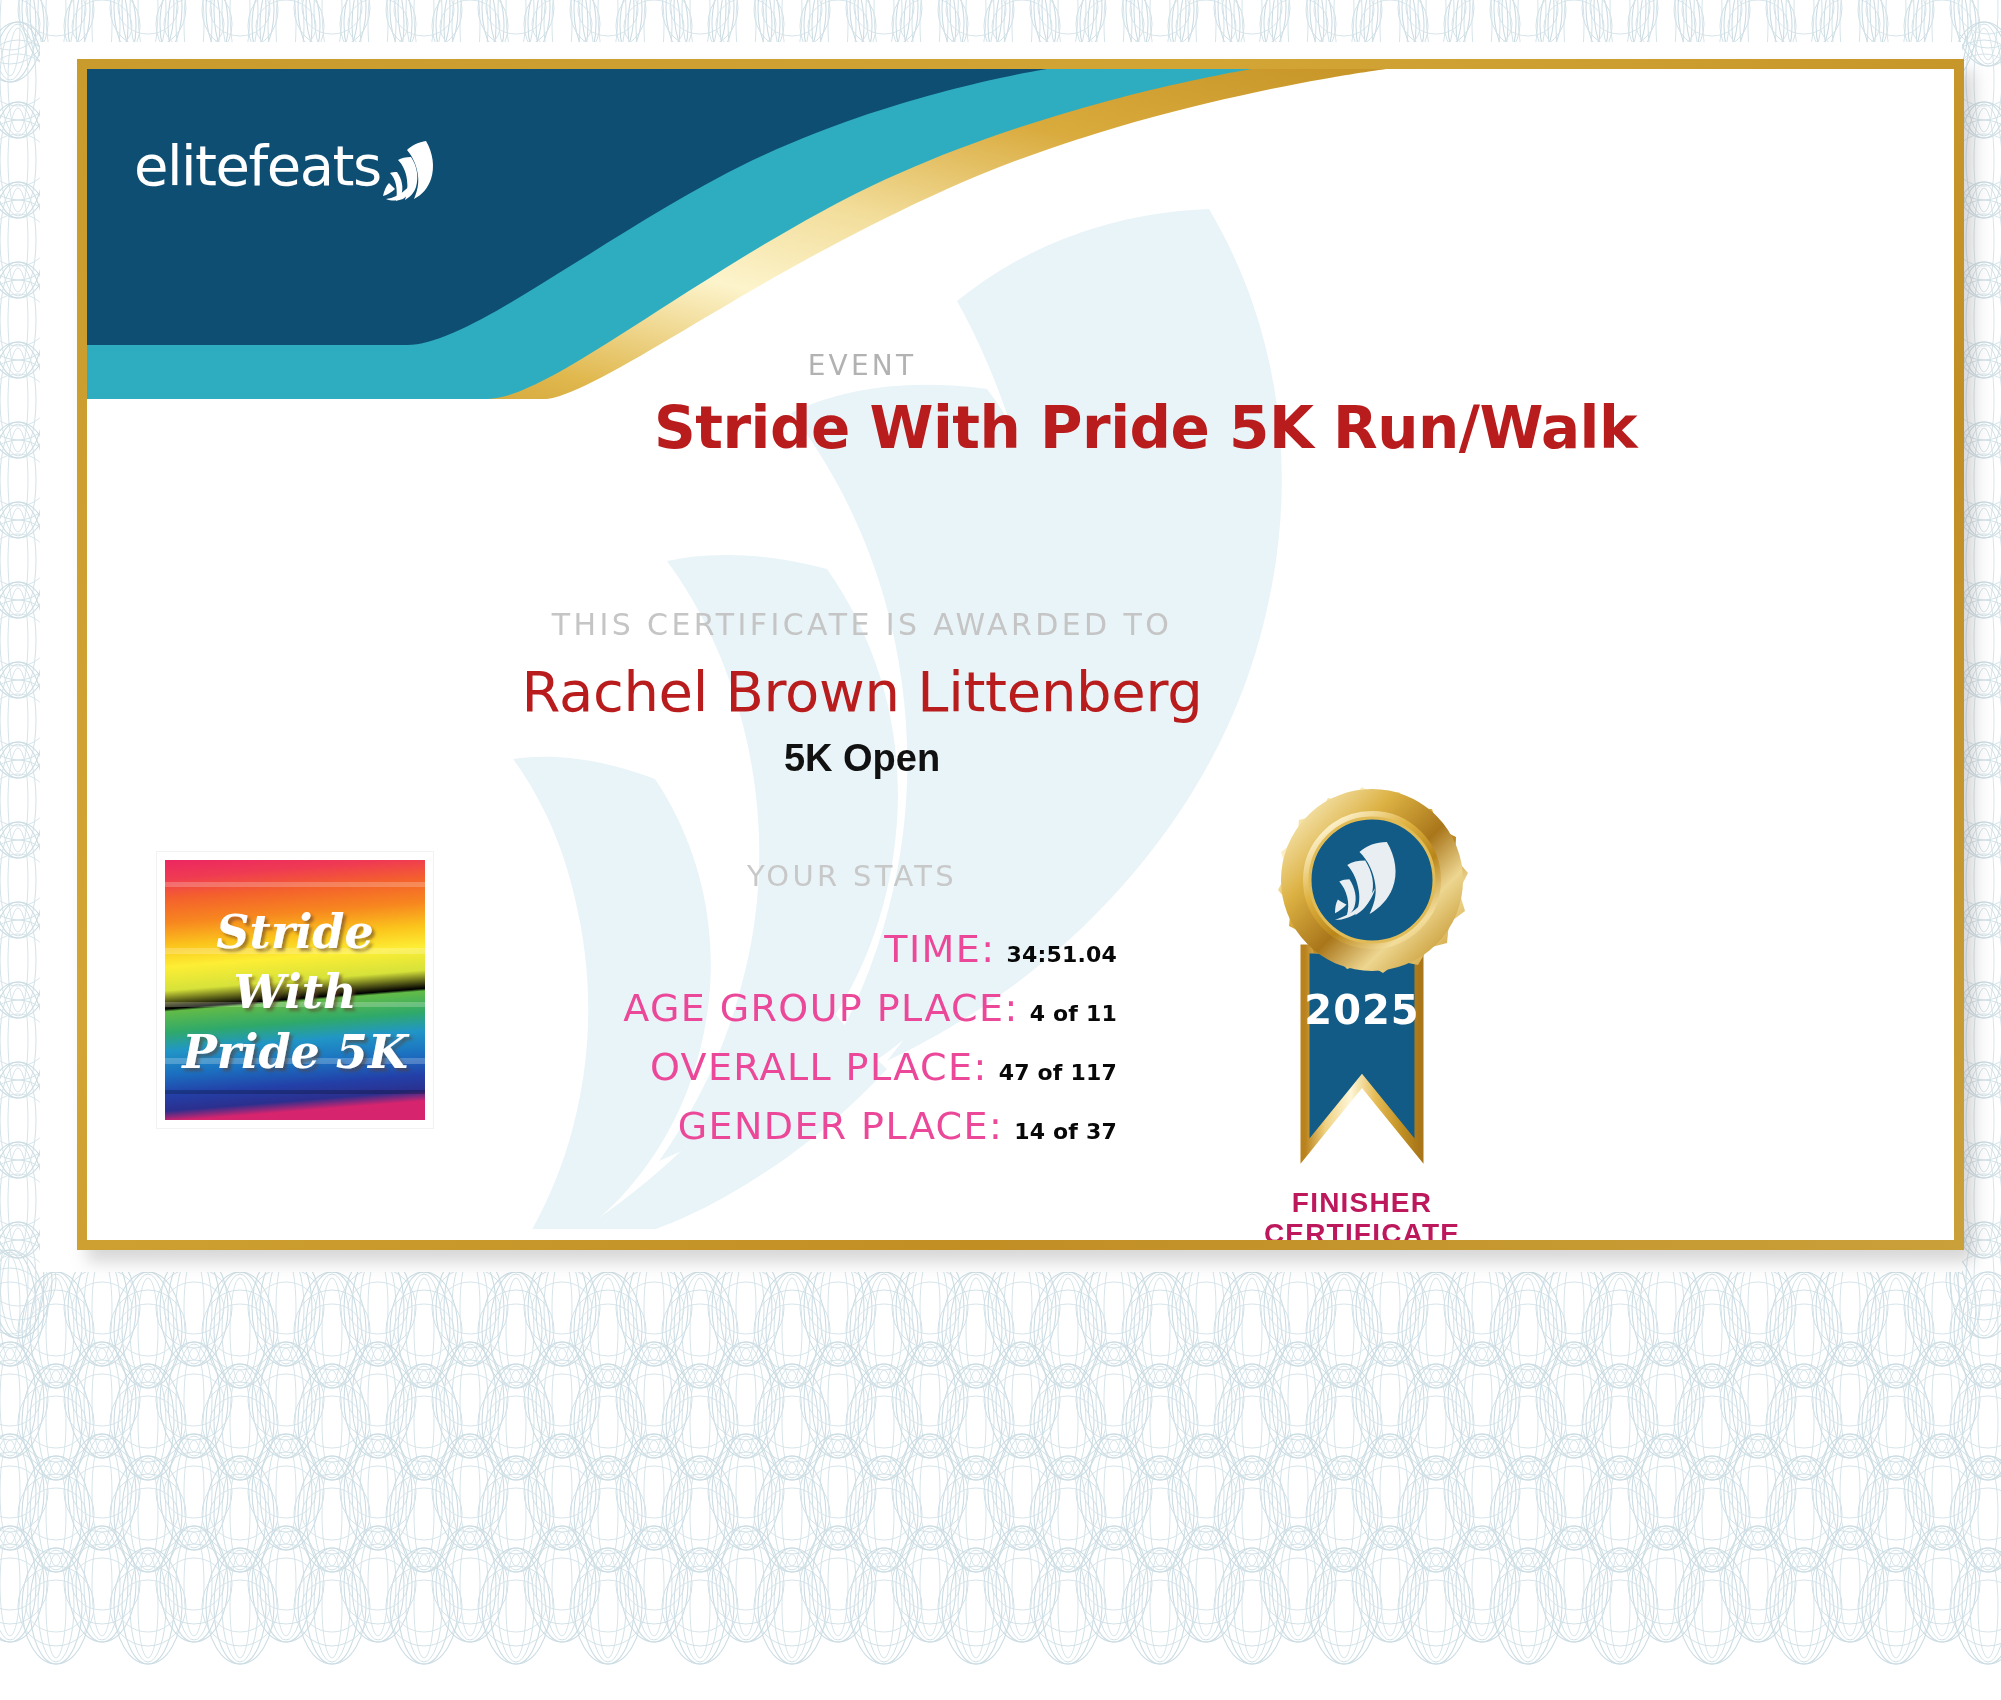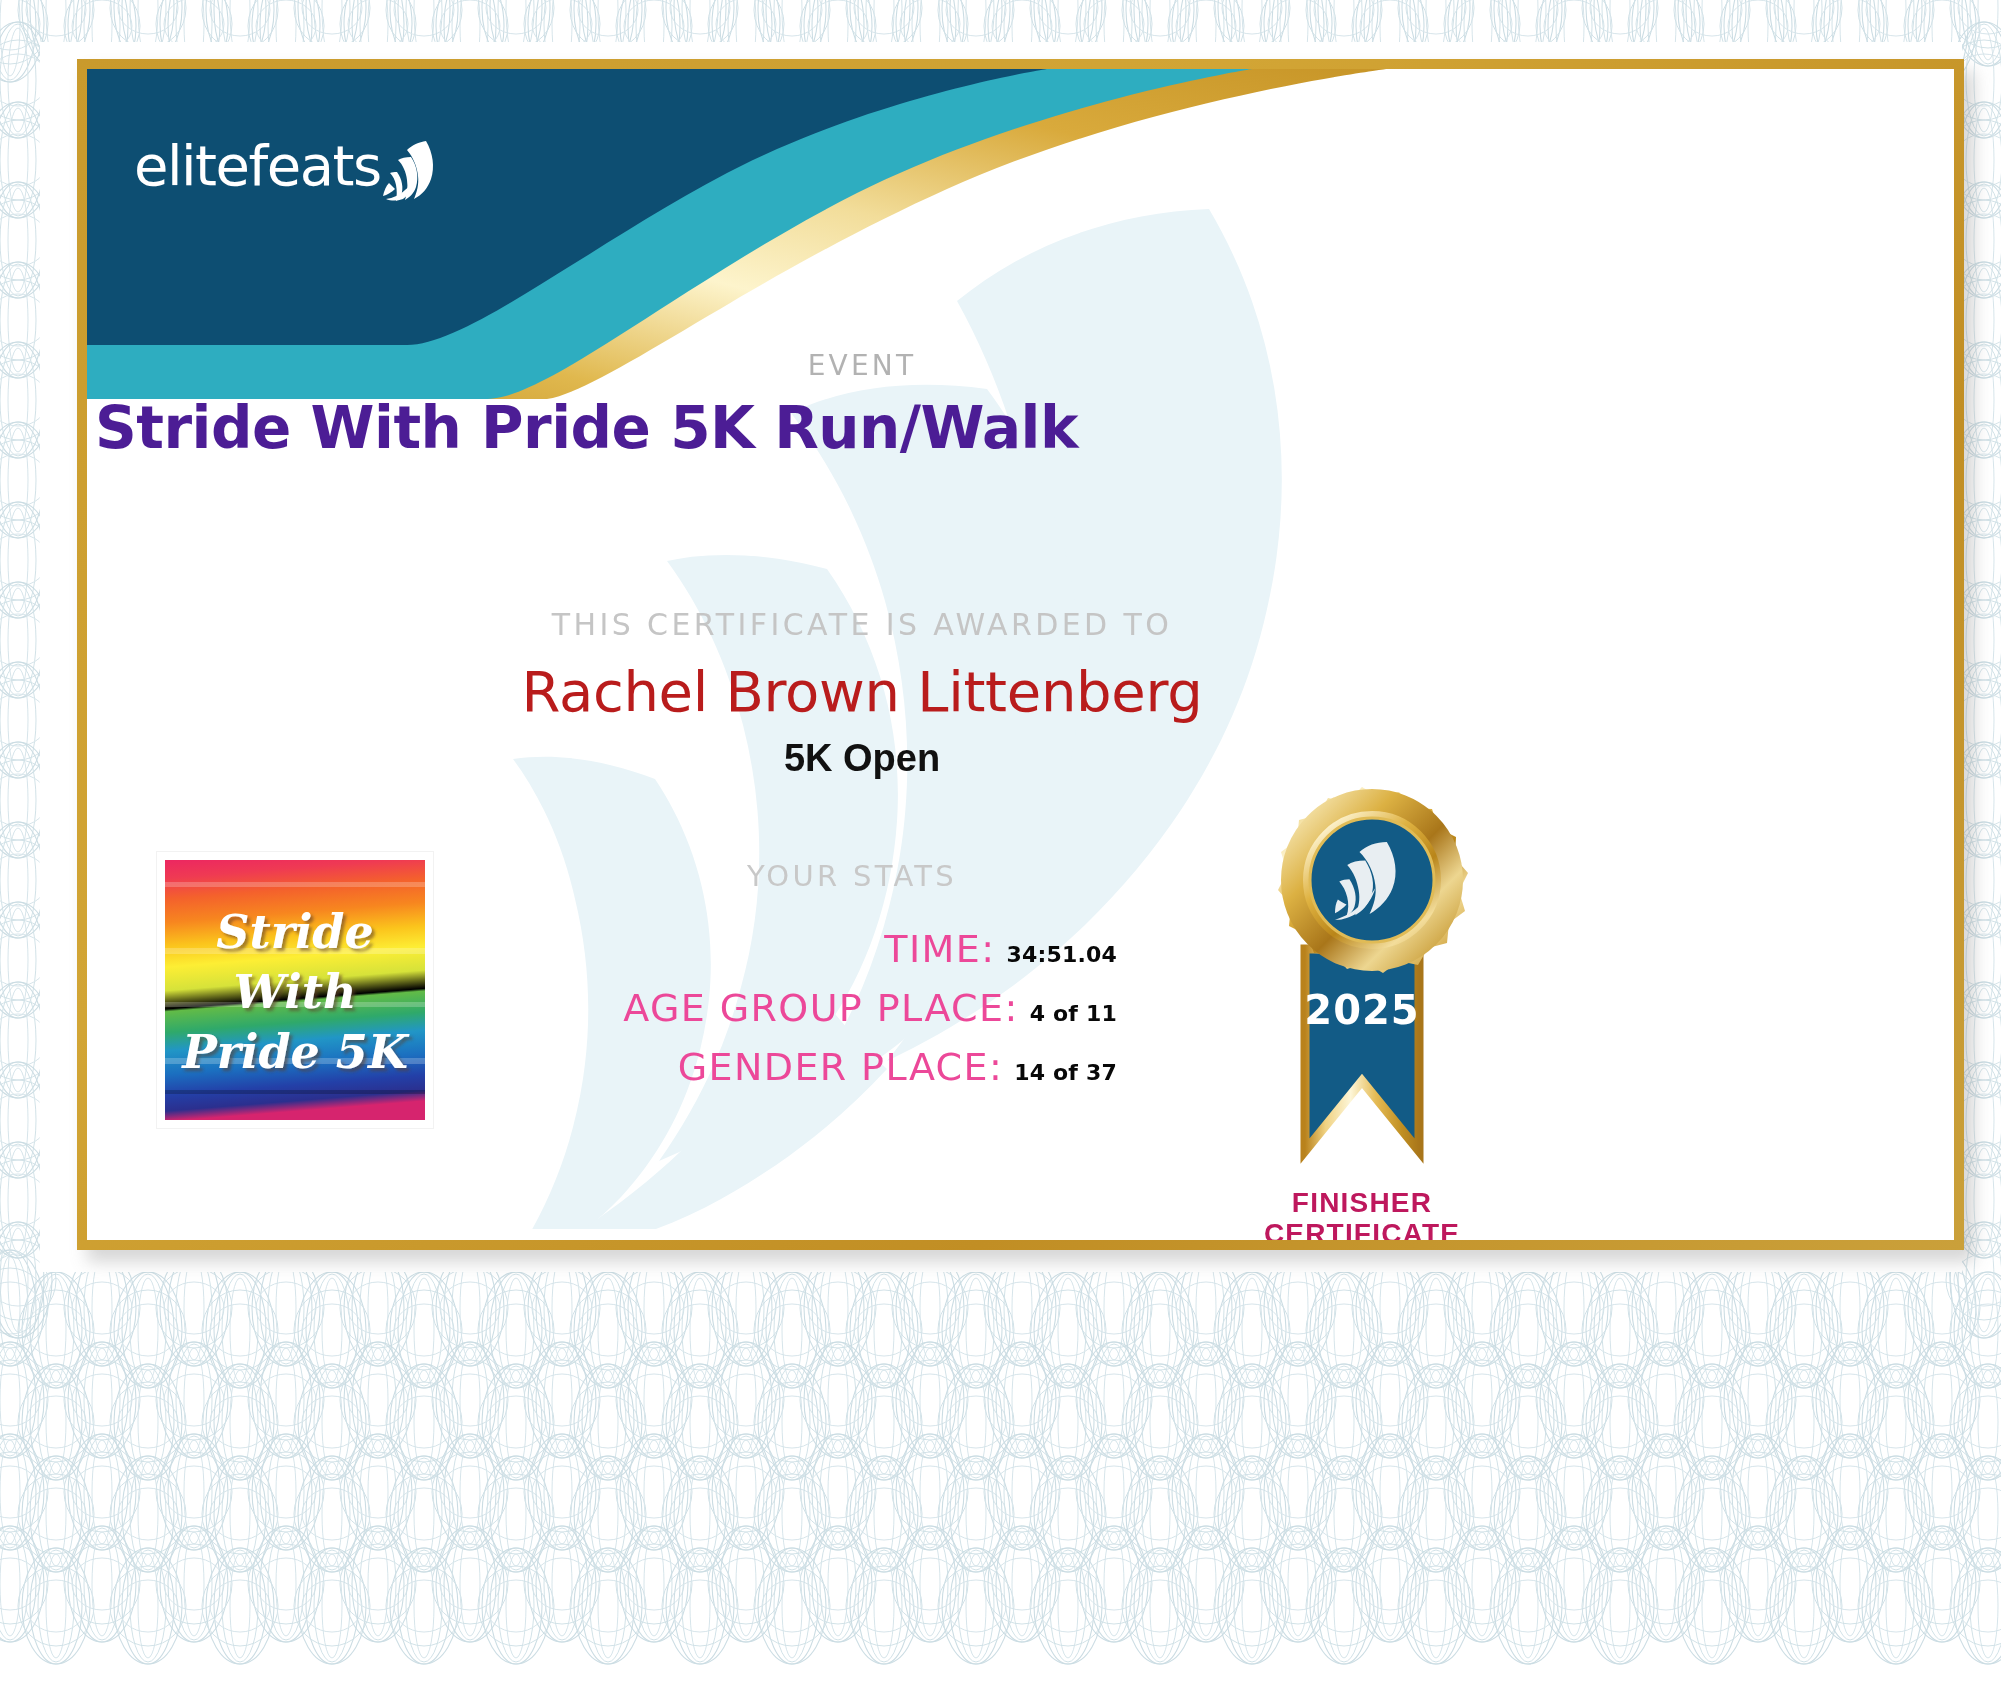--- a/index.html
+++ b/index.html
@@ -108,26 +108,26 @@
     font-weight: 400;
     letter-spacing: 3.2px;
     color: #b2b2b2;
     text-align: center;
   }
 
   #event-label { position: absolute; left: 0; top: 280px; width: 1550px; }
 
   #event-title {
     position: absolute;
-    left: 8px; top: 325px; width: 1550px;
-    text-align: left;
+    left: 0; top: 325px; width: 1550px;
+    text-align: right;
     font-family: "DejaVu Sans", sans-serif;
     font-size: 58px;
     font-weight: bold;
-    color: #4c1d95;
+    color: #b91c1c;
     letter-spacing: -0.5px;
   }
 
   #awarded-label { position: absolute; left: 0; top: 538px; width: 1550px;
                    color: #c5c5c5; font-size: 30px; letter-spacing: 3.4px; }
 
   #recipient-name {
     position: absolute;
     left: 0; top: 590px; width: 1550px;
     text-align: center;
@@ -585,20 +585,24 @@
         <div id="stats-list">
           <div class="stat-row">
             <span class="stat-key">TIME:</span>
             <span class="stat-val">34:51.04</span>
           </div>
           <div class="stat-row">
             <span class="stat-key">AGE GROUP PLACE:</span>
             <span class="stat-val">4 of 11</span>
           </div>
           <div class="stat-row">
+            <span class="stat-key">OVERALL PLACE:</span>
+            <span class="stat-val">47 of 117</span>
+          </div>
+          <div class="stat-row">
             <span class="stat-key">GENDER PLACE:</span>
             <span class="stat-val">14 of 37</span>
           </div>
         </div>
 
       </div>
 
       <div id="event-image">
         <svg width="276" height="276" viewBox="0 0 276 276">
           <defs>

